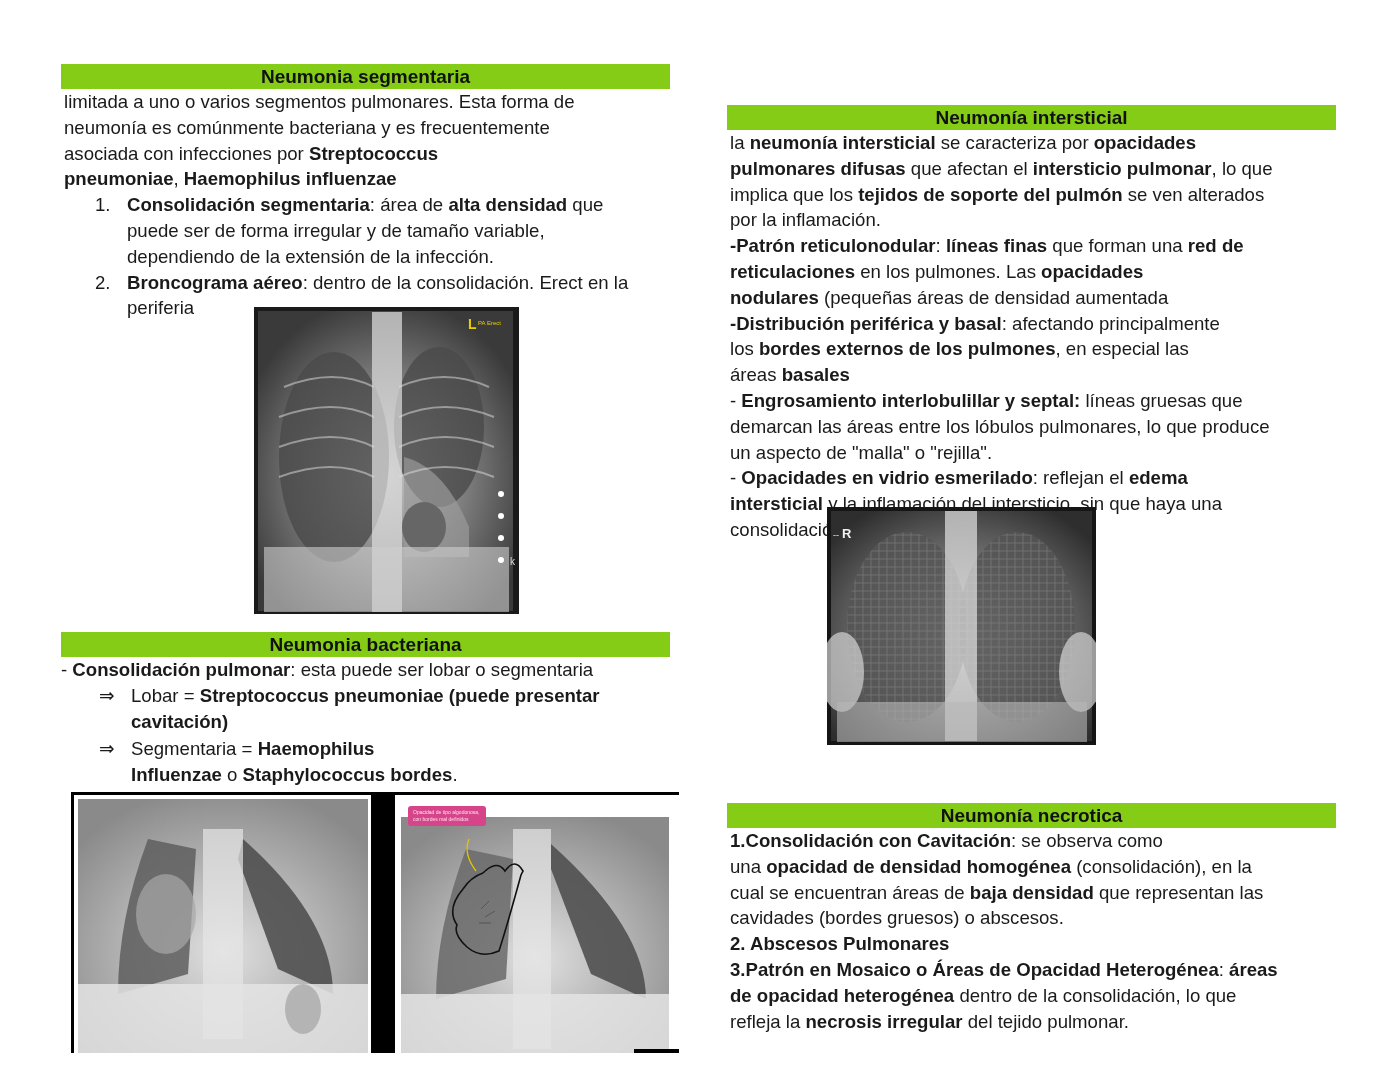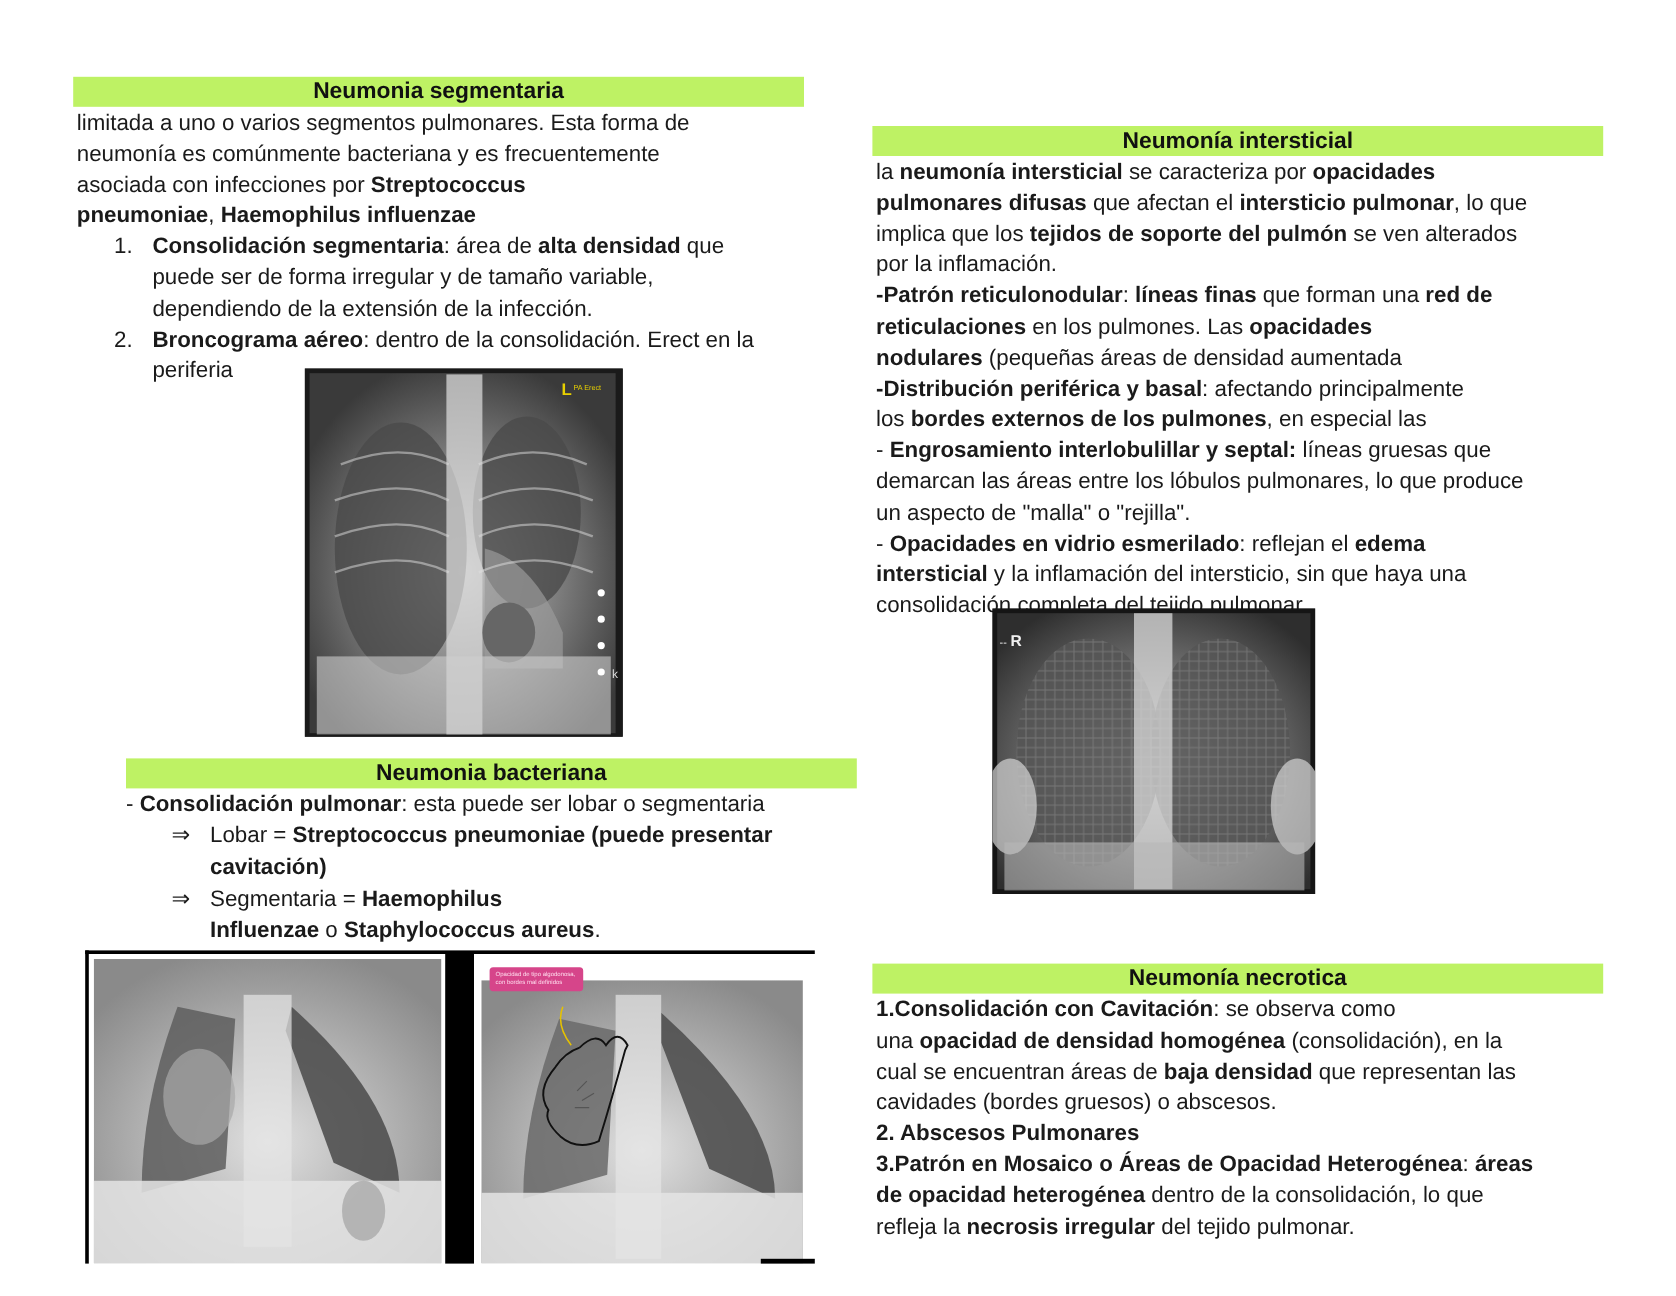--- a/index.html
+++ b/index.html
@@ -1,21 +1,21 @@
 <!DOCTYPE html>
 <html><head>
 <meta charset="utf-8">
 <style>
   html, body { margin:0; padding:0; background:#ffffff; }
   body { width:1397px; height:1080px; position:relative; overflow:hidden;
          font-family:"Liberation Sans", "DejaVu Sans", sans-serif; color:#1a1a1a; }
   .col { position:absolute; top:64px; }
   .col-left { left:61px; width:609px; }
   .col-right { left:727px; width:609px;margin-top:41px; }
-  .hdr { background:#bef264; text-align:center; font-weight:bold; font-size:19px;
+  .hdr { background:#84cc16; text-align:center; font-weight:bold; font-size:19px;
          height:25px; line-height:25px; color:#111; }
   .p { font-size:18.6px; line-height:25.8px; margin:0; padding-left:3px; }
   .p b { font-weight:bold; }
   .ol-item { position:relative; padding-left:66px; font-size:18.6px; line-height:25.8px; }
   .ol-num { position:absolute; left:34px; top:0; }
   .arr-item { position:relative; padding-left:70px; font-size:18.6px; line-height:26.5px; }
   .arr-glyph { position:absolute; left:38px; top:0; }
   .xray { position:absolute; overflow:hidden; background:#111; }
   .xray svg { display:block; }
   .label-note { position:absolute; background:#d6458a; color:#fde; font-size:5px;
@@ -74,32 +74,32 @@
     <text x="214" y="22" fill="#e8d000" font-size="14" font-family="Liberation Sans, sans-serif" font-weight="bold">L</text>
     <text x="224" y="18" fill="#e8d000" font-size="6" font-family="Liberation Sans, sans-serif">PA Erect</text>
     <circle cx="247" cy="187" r="3" fill="#fff"></circle>
       <circle cx="247" cy="209" r="3" fill="#fff"></circle>
     <circle cx="247" cy="231" r="3" fill="#fff"></circle>
       <circle cx="247" cy="253" r="3" fill="#fff"></circle>
     <text x="256" y="258" fill="#ddd" font-size="10" font-family="Liberation Sans, sans-serif">k</text>
   </svg>
 </div>
 
-<div class="col col-left" style="top:632px;margin-left:44px;">
+<div class="col col-left" style="top:632px;">
   <div class="hdr">Neumonia bacteriana</div>
   <p class="p" style="padding-left:0;"><span>- </span><b>Consolidación pulmonar</b><span>: esta puede ser lobar o segmentaria</span></p>
   <div class="arr-item">
     <span class="arr-glyph">⇒</span>
     <div><span>Lobar = </span><b>Streptococcus pneumoniae (puede presentar</b></div>
     <div><b>cavitación)</b></div>
   </div>
   <div class="arr-item">
     <span class="arr-glyph">⇒</span>
     <div><span>Segmentaria = </span><b>Haemophilus</b></div>
-    <div><b>Influenzae</b><span>  o </span><b>Staphylococcus aureus</b><span>.</span></div>
+    <div><b>Influenzae</b><span>  o </span><b>Staphylococcus bordes</b><span>.</span></div>
   </div>
 </div>
 
 <div style="position:absolute; left:71px; top:792px; width:605px; height:258px; border-top:3px solid #000; border-left:3px solid #000; background:#fff;">
   <div class="xray" style="left:4px; top:4px; width:290px; height:254px; background:#fff;">
     <svg width="290" height="254" viewBox="0 0 290 254">
       <defs>
         <radialGradient id="g2" cx="50%" cy="60%" r="65%">
           <stop offset="0%" stop-color="#e0e0e0"></stop>
             <stop offset="100%" stop-color="#8a8a8a"></stop>
@@ -141,20 +141,21 @@
   <div class="hdr">Neumonía intersticial</div>
   <p class="p"><span>la </span><b>neumonía intersticial</b><span> se caracteriza por </span><b>opacidades</b></p>
   <p class="p"><b>pulmonares difusas</b><span> que afectan el </span><b>intersticio pulmonar</b><span>, lo que</span></p>
   <p class="p"><span>implica que los </span><b>tejidos de soporte del pulmón</b><span> se ven alterados</span></p>
   <p class="p"><span>por la inflamación.</span></p>
   <p class="p"><b>-Patrón reticulonodular</b><span>: </span><b>líneas finas</b><span> que forman una </span><b>red de</b></p>
   <p class="p"><b>reticulaciones</b><span> en los pulmones. Las </span><b>opacidades</b></p>
   <p class="p"><b>nodulares</b><span> (pequeñas áreas de densidad aumentada</span></p>
   <p class="p"><b>-Distribución periférica y basal</b><span>: afectando principalmente</span></p>
   <p class="p"><span>los </span><b>bordes externos de los pulmones</b><span>, en especial las</span></p>
+  <p class="p"><span>áreas </span><b>basales</b></p>
   <p class="p"><span>- </span><b>Engrosamiento interlobulillar y septal:</b><span> líneas gruesas que</span></p>
   <p class="p"><span>demarcan las áreas entre los lóbulos pulmonares, lo que produce</span></p>
   <p class="p"><span>un aspecto de "malla" o "rejilla".</span></p>
   <p class="p"><span>- </span><b>Opacidades en vidrio esmerilado</b><span>: reflejan el </span><b>edema</b></p>
   <p class="p"><b>intersticial</b><span> y la inflamación del intersticio, sin que haya una</span></p>
   <p class="p"><span>consolidación completa del tejido pulmonar</span></p>
 </div>
 
 <div class="xray" style="left:827px; top:507px; width:269px; height:238px;">
   <svg width="269" height="238" viewBox="0 0 269 238">

